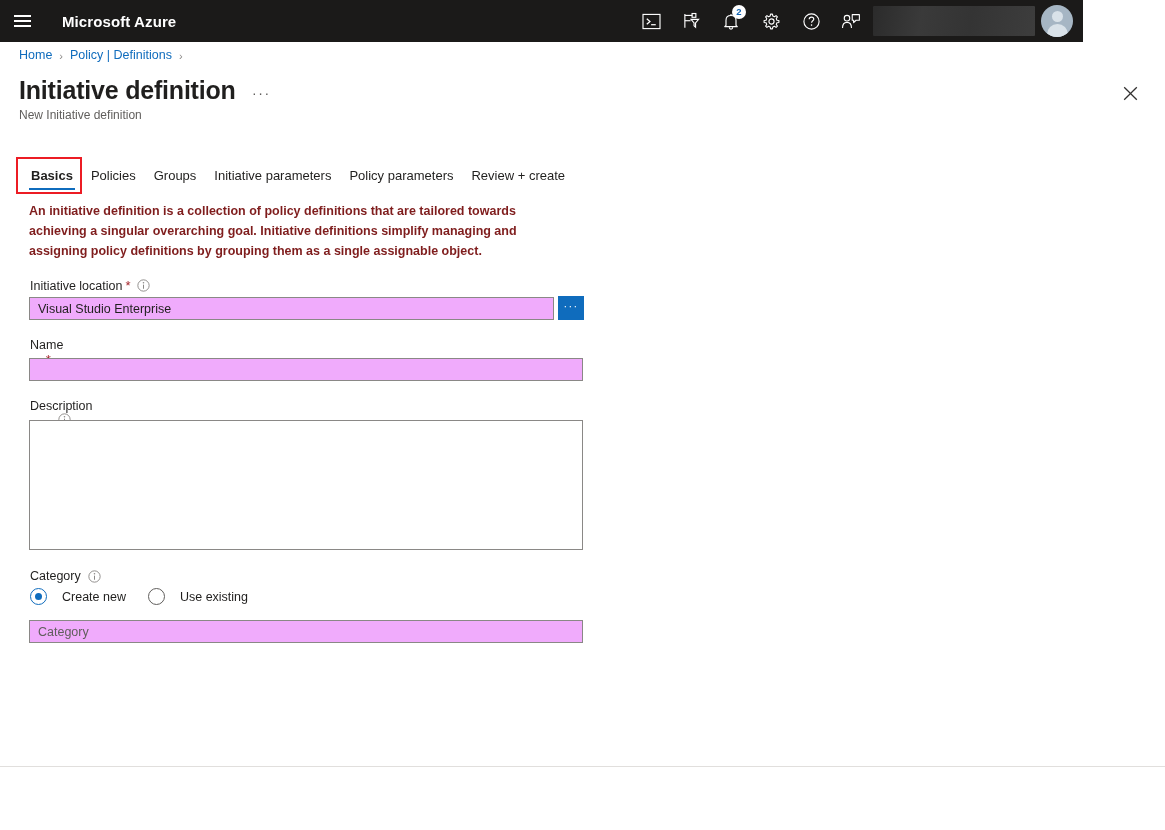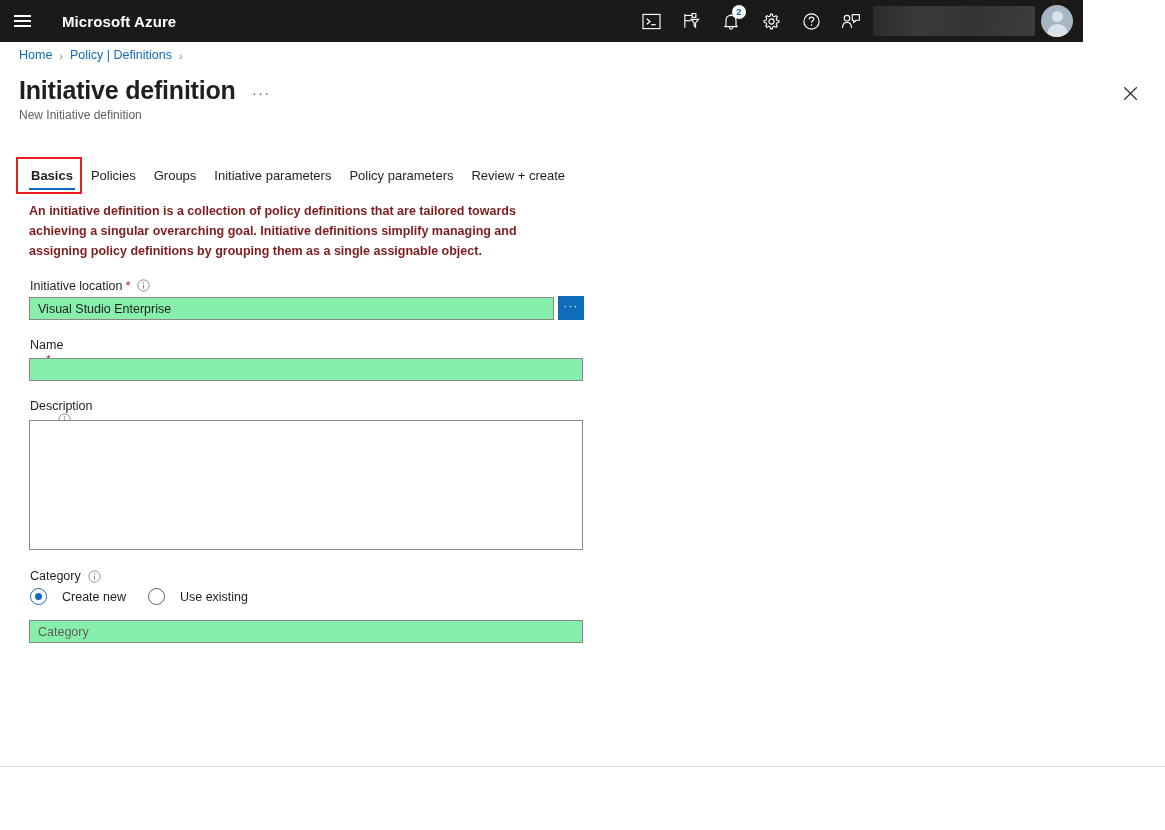--- a/index.html
+++ b/index.html
@@ -181,21 +181,21 @@
   .req-star { color: #a4262c; margin-left: 3px; font-size: 13px; }
   .info-i {
     width: 13px; height: 13px; margin-left: 7px;
     display: inline-block; flex: 0 0 auto;
     position: relative; top: 0px;
   }
 
   .txt-input {
     position: absolute;
     border: 1px solid #8a8886;
-    background: #86efac;
+    background: #f0abfc;
     font-family: "Liberation Sans", sans-serif;
     font-size: 12.5px;
     color: #201f1e;
     padding: 0 8px;
     outline: none;
   }
   .txt-input::placeholder { color: #605e5c; }
 
   .ellipsis-btn {
     position: absolute;

